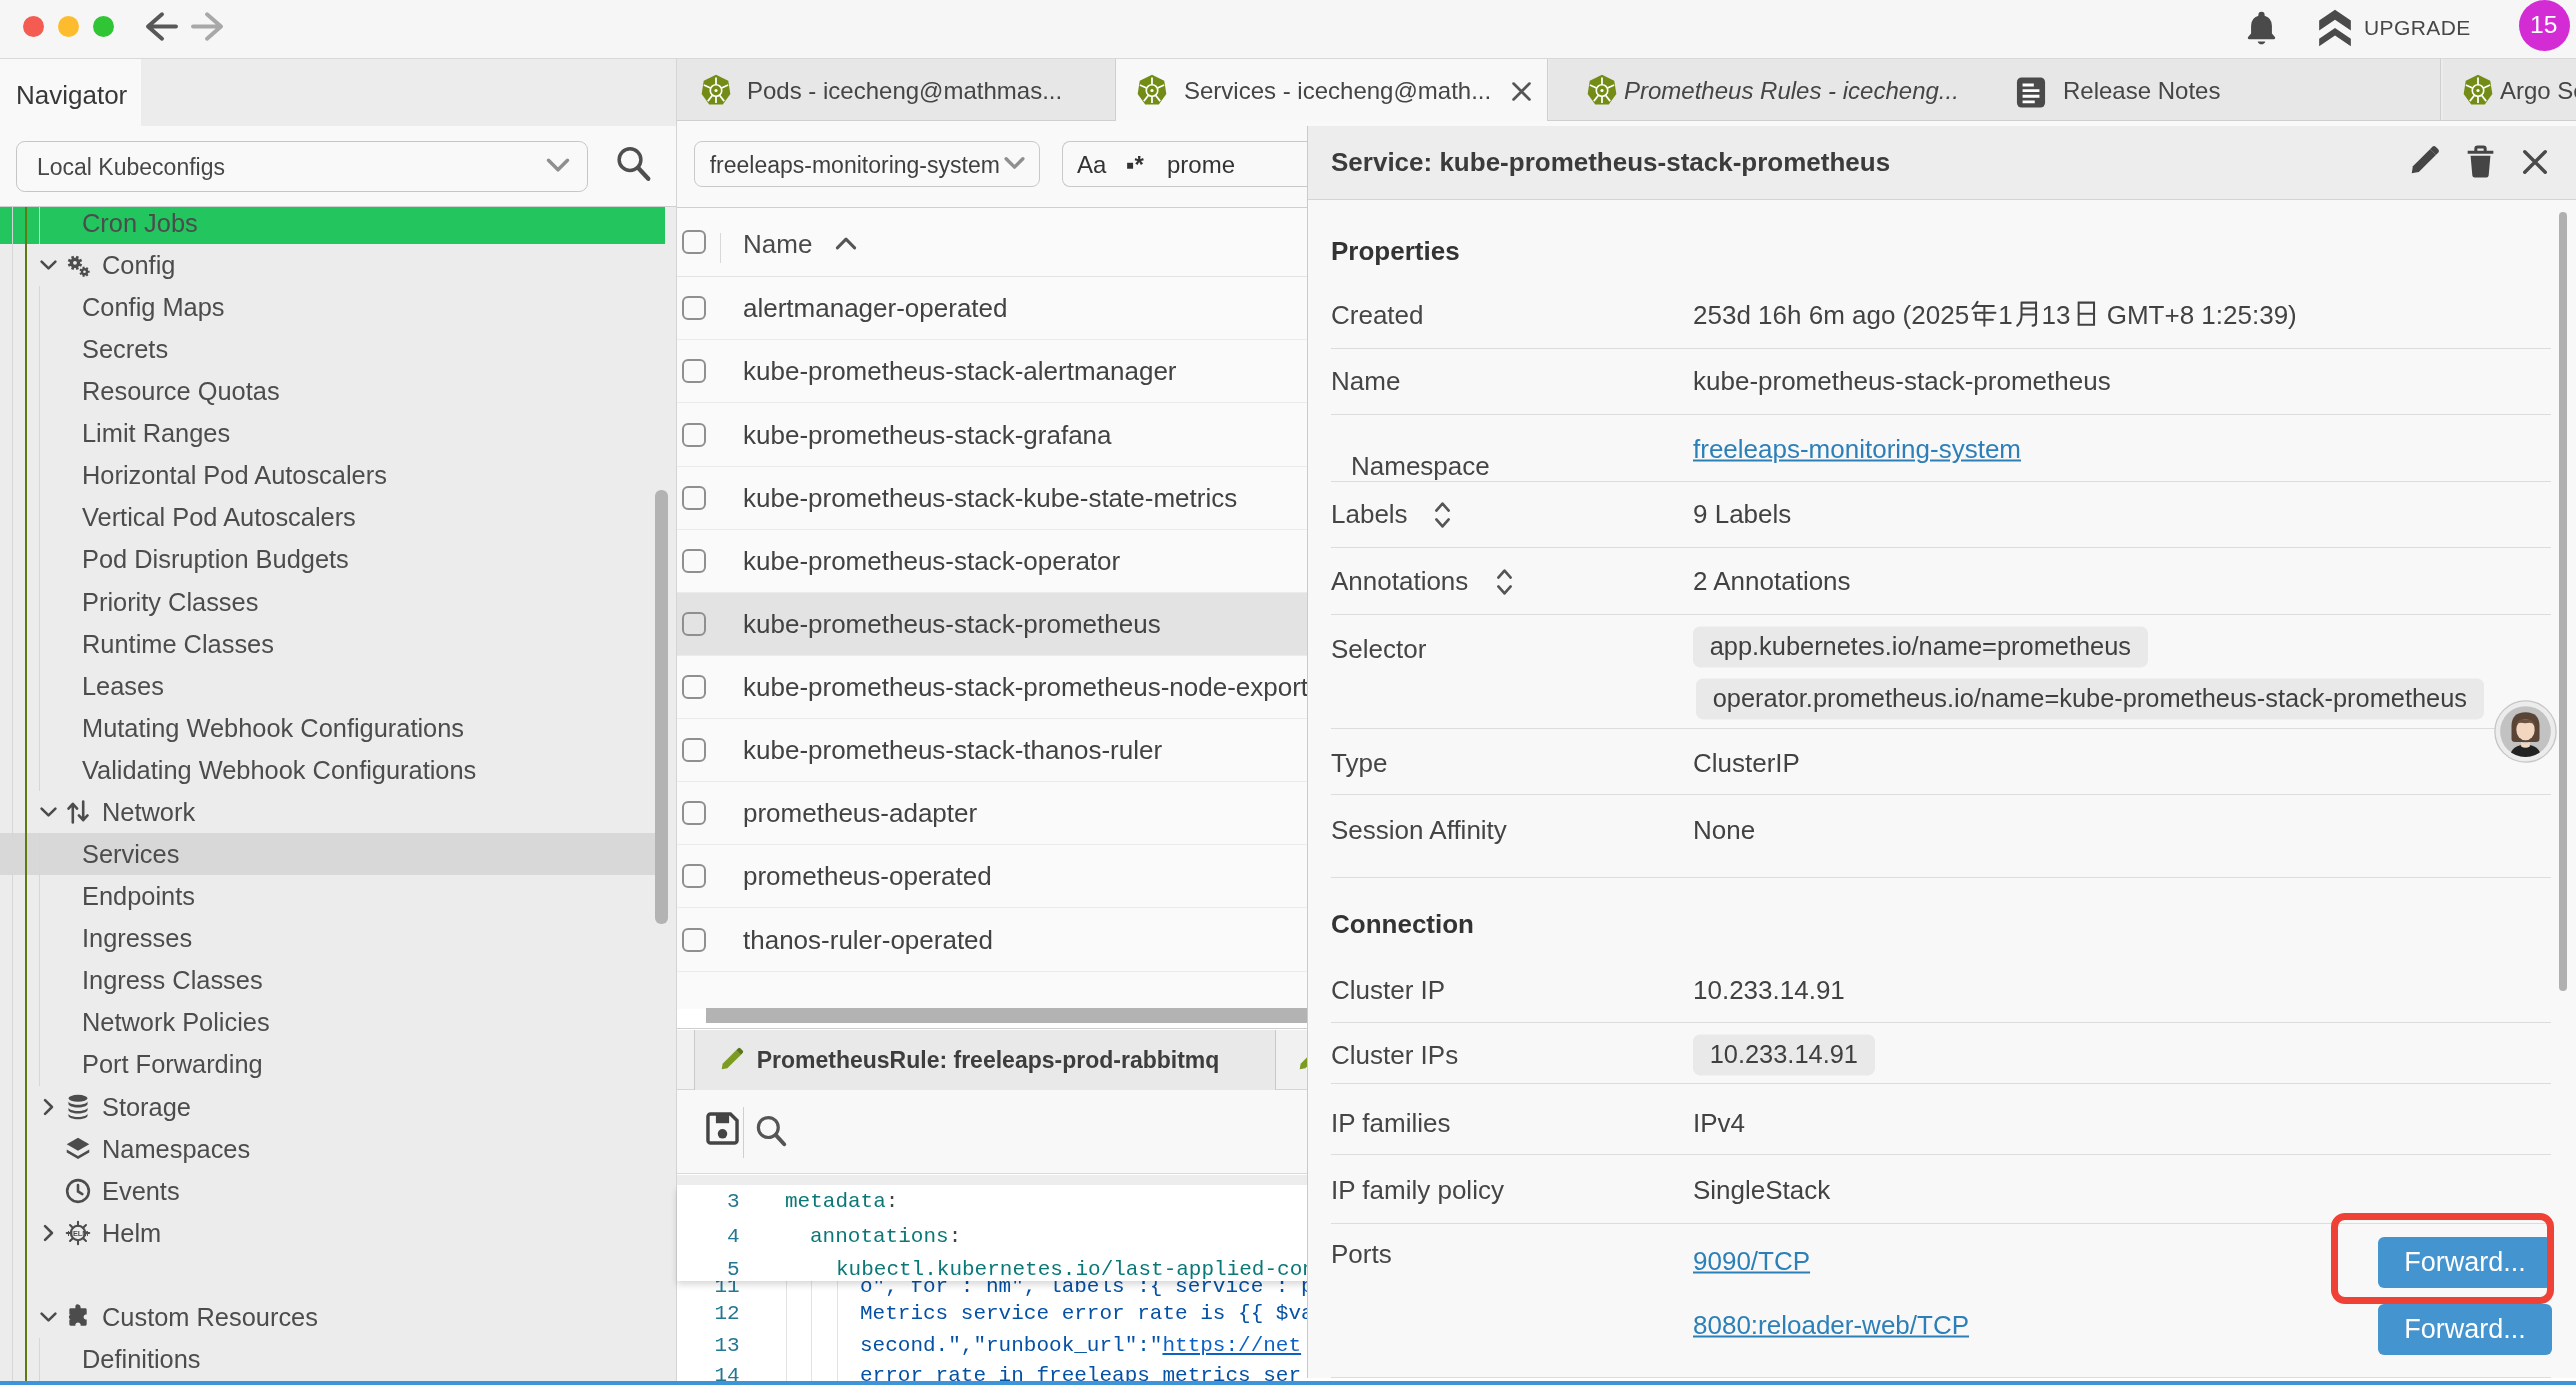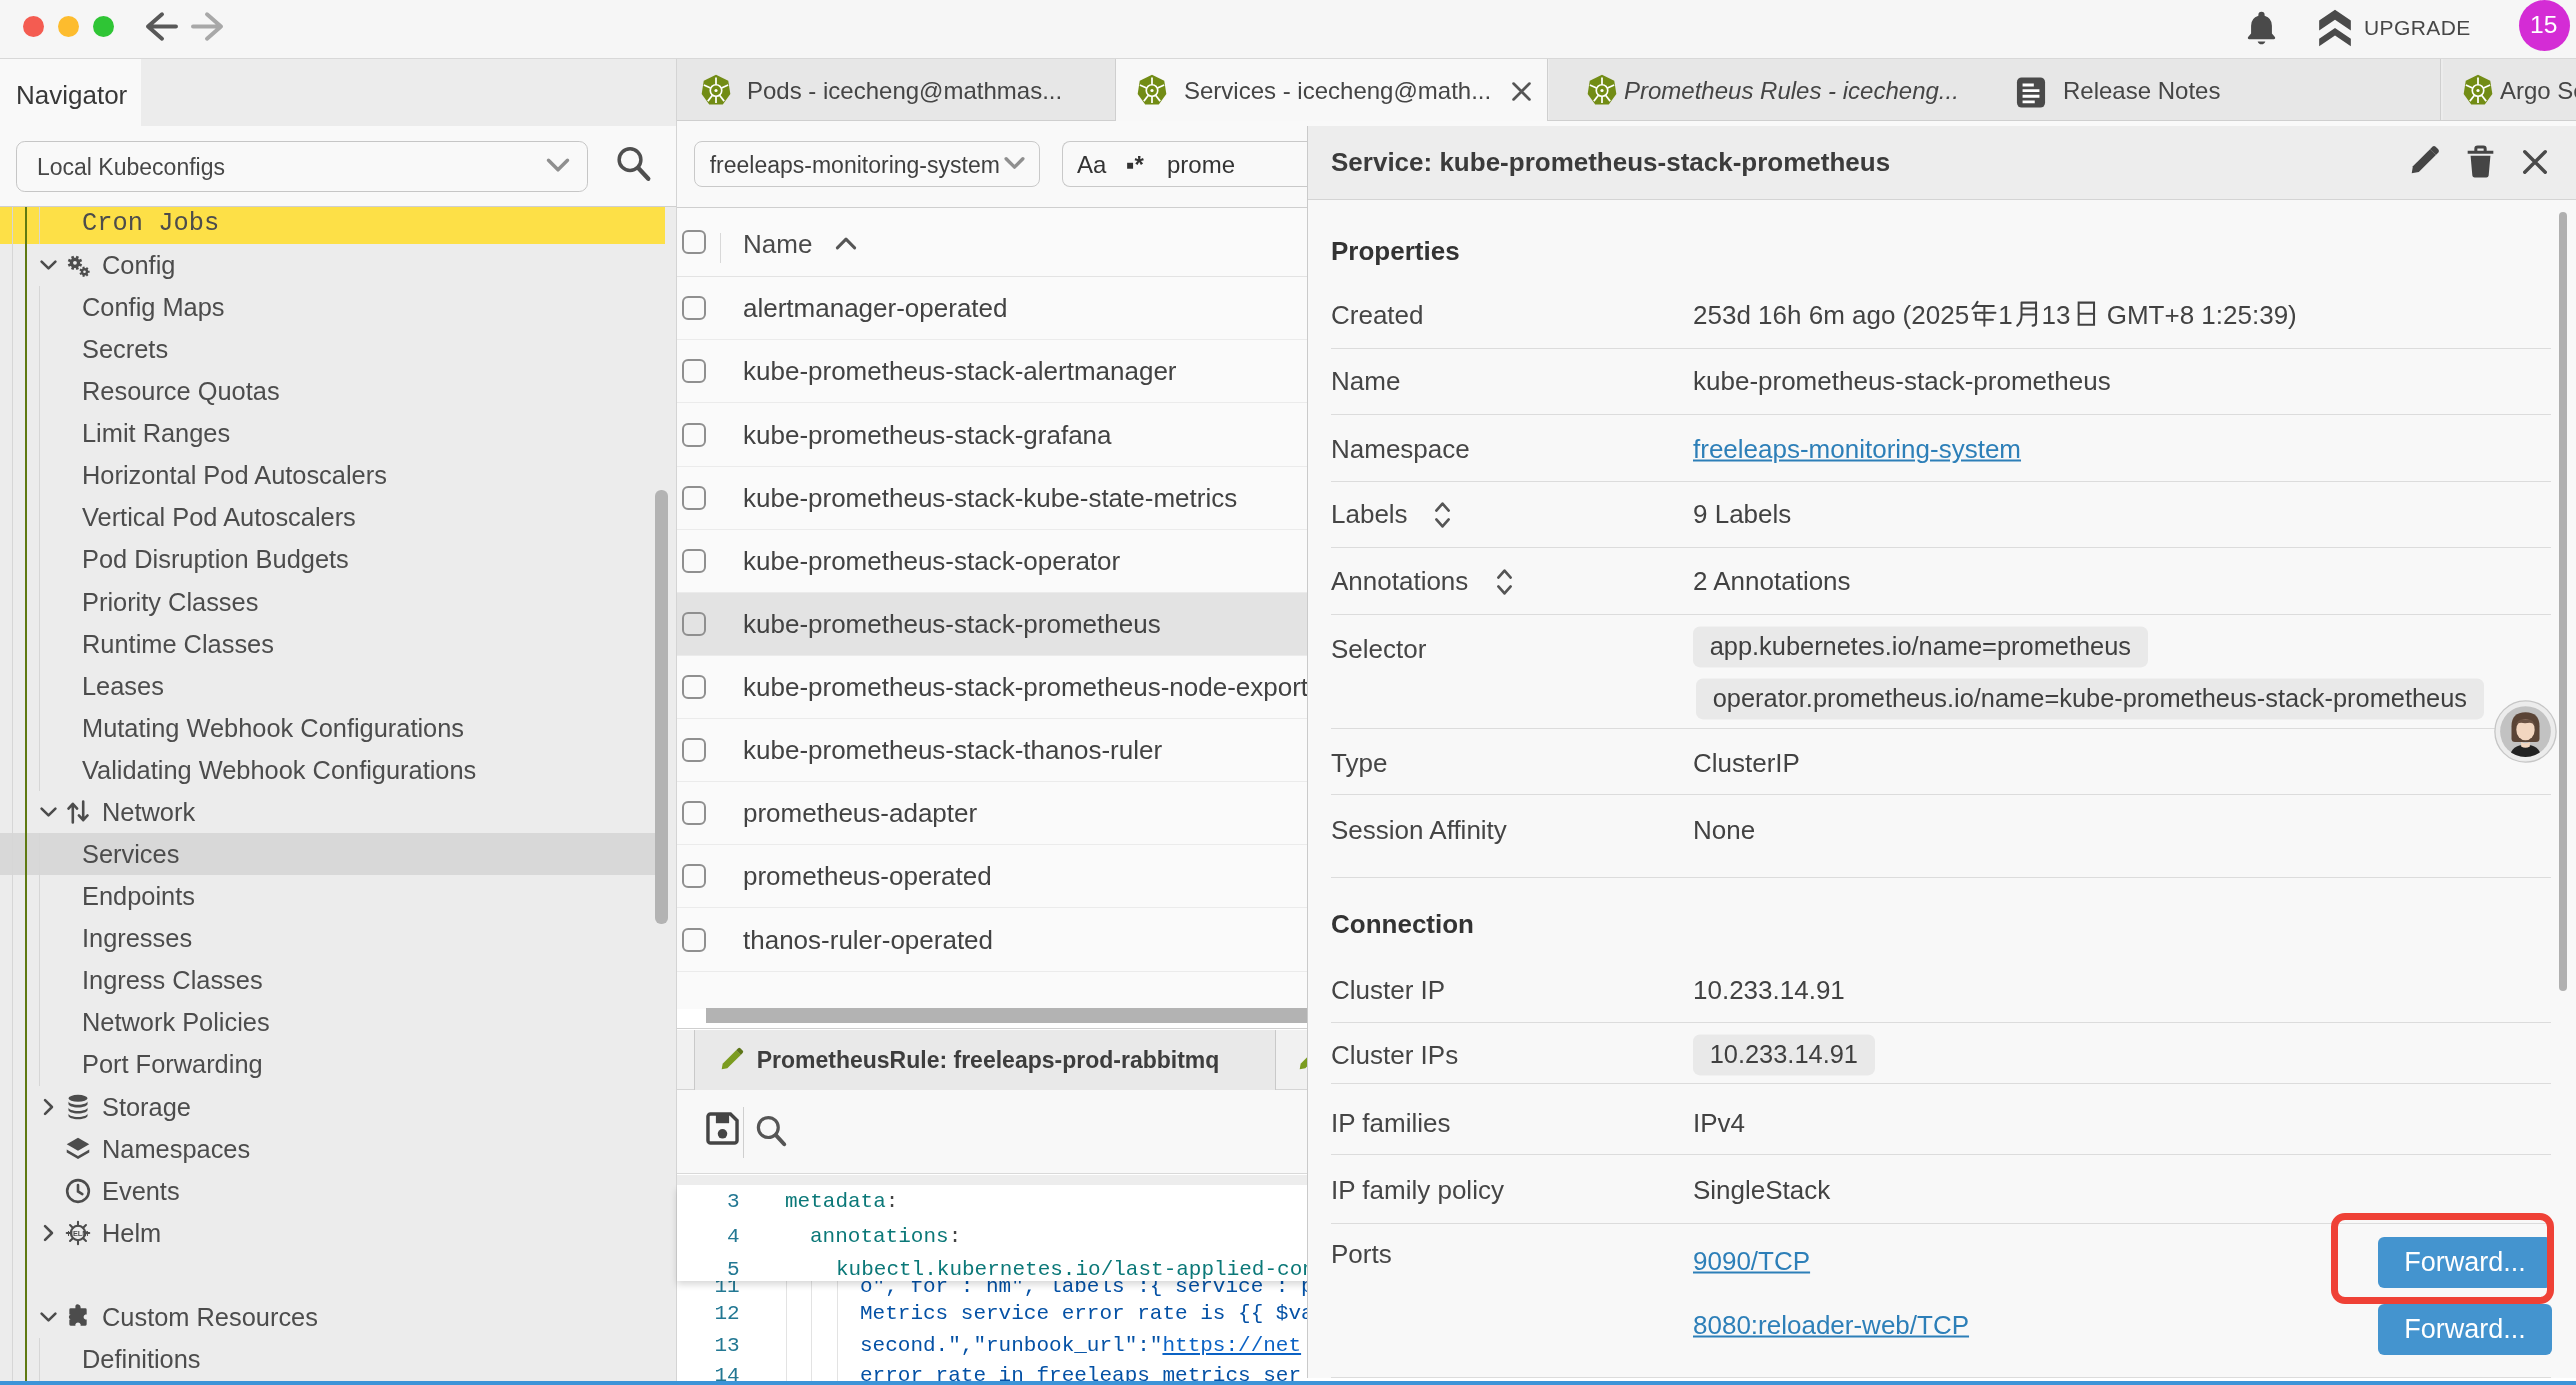--- a/index.html
+++ b/index.html
@@ -97,21 +97,21 @@
       </svg>
   </div>
   <svg style="position:absolute;left:614px;top:17.5px" width="39" height="40" viewBox="0 0 44 46">
       <circle cx="18" cy="18" r="12.5" stroke="#4f4f4f" stroke-width="4" fill="none"></circle>
       <path d="M27.5 27.5 L39 40" stroke="#4f4f4f" stroke-width="5" stroke-linecap="round"></path>
     </svg>
 </div>
 <div class="abs" id="sidetree">
 <div id="greenline"></div>
 <div class="guide" style="left:12.3px;top:0;height:1175px;"></div>
-<div class="trow leaf" style="top:-5.3px;background:#fde047;font-family:Liberation Mono, monospace;">
+<div class="trow leaf" style="top:-5.3px;background:#22c55e;">
       <span class="txt">Cron Jobs</span>
     </div>
 <div class="trow grp" style="top:37px;">
       <svg class="chev" style="transform:translateY(-50%);" viewBox="0 0 22 22">
         <path d="M3 7 L11 15 L19 7" stroke="#4c4c4c" stroke-width="3" fill="none" stroke-linecap="round" stroke-linejoin="round"></path>
       </svg>
       <svg class="gicon" viewBox="0 0 30 30">
         <circle cx="11.5" cy="12.5" r="6" fill="#4c4c4c"></circle>
         <g stroke="#4c4c4c" stroke-width="3.1">
           <path d="M16.3 14.5 L19.2 15.7"></path>
@@ -497,21 +497,21 @@
         </g>
       </svg>13<svg width="29" height="29" style="vertical-align:-4.4px" viewBox="0 0 34 34">
         <g stroke="#424242" stroke-width="2.4" fill="none" stroke-linecap="round">
           <path d="M9 4 H27 V30 H9 Z M9 17 H27"></path>
         </g>
       </svg> GMT+8 1:25:39)</span>
 <div class="dsep" style="top:222px;"></div>
 <span class="drow-label" style="top:255px;transform:translateY(-50%);">Name</span>
 <span class="drow-val" style="top:255px;transform:translateY(-50%);">kube-prometheus-stack-prometheus</span>
 <div class="dsep" style="top:288px;"></div>
-<span class="drow-label" style="top:323px;transform:translateY(-50%);">Namespace</span>
+<span class="drow-label" style="top:340px;transform:translateY(-50%);margin-left:20px;">Namespace</span>
 <span class="drow-val" style="top:323px;transform:translateY(-50%);"><span class="dlink">freeleaps-monitoring-system</span></span>
 <div class="dsep" style="top:355px;"></div>
 <span class="drow-label" style="top:388px;transform:translateY(-50%);">Labels</span>
     <svg style="position:absolute;left:123px;top:374px" width="23" height="30" viewBox="0 0 26 34">
       <g stroke="#555" stroke-width="3" fill="none" stroke-linecap="round" stroke-linejoin="round">
         <path d="M6 12 L13 4 L20 12"></path>
         <path d="M6 22 L13 30 L20 22"></path>
       </g>
     </svg>
 <span class="drow-val" style="top:388px;transform:translateY(-50%);">9 Labels</span>

